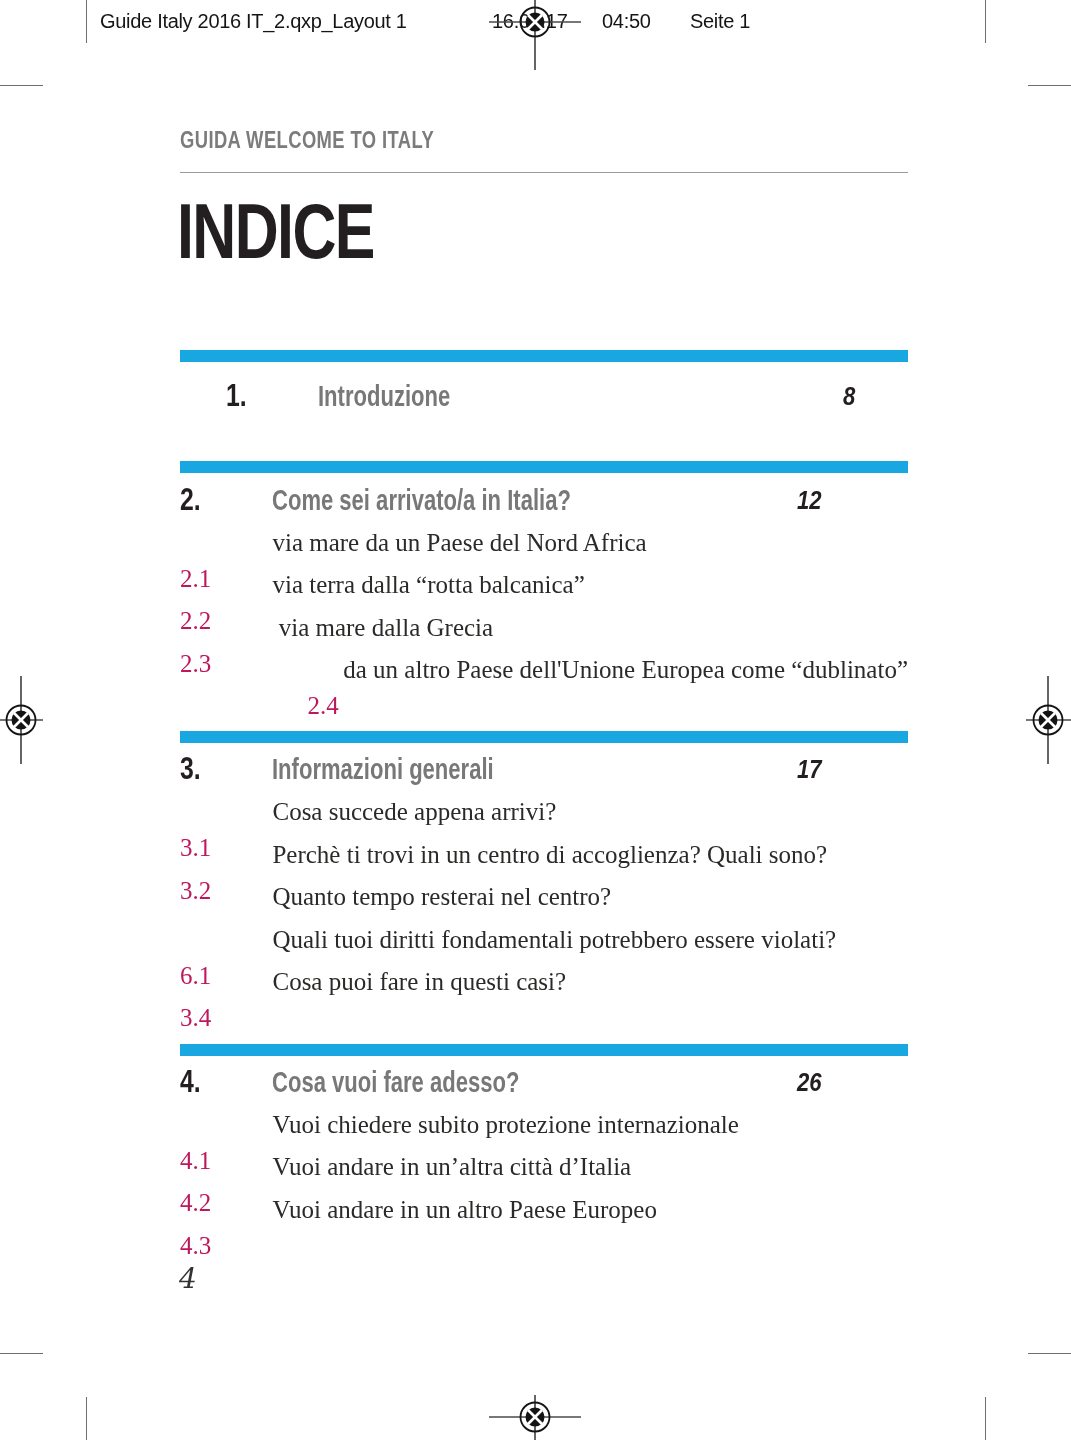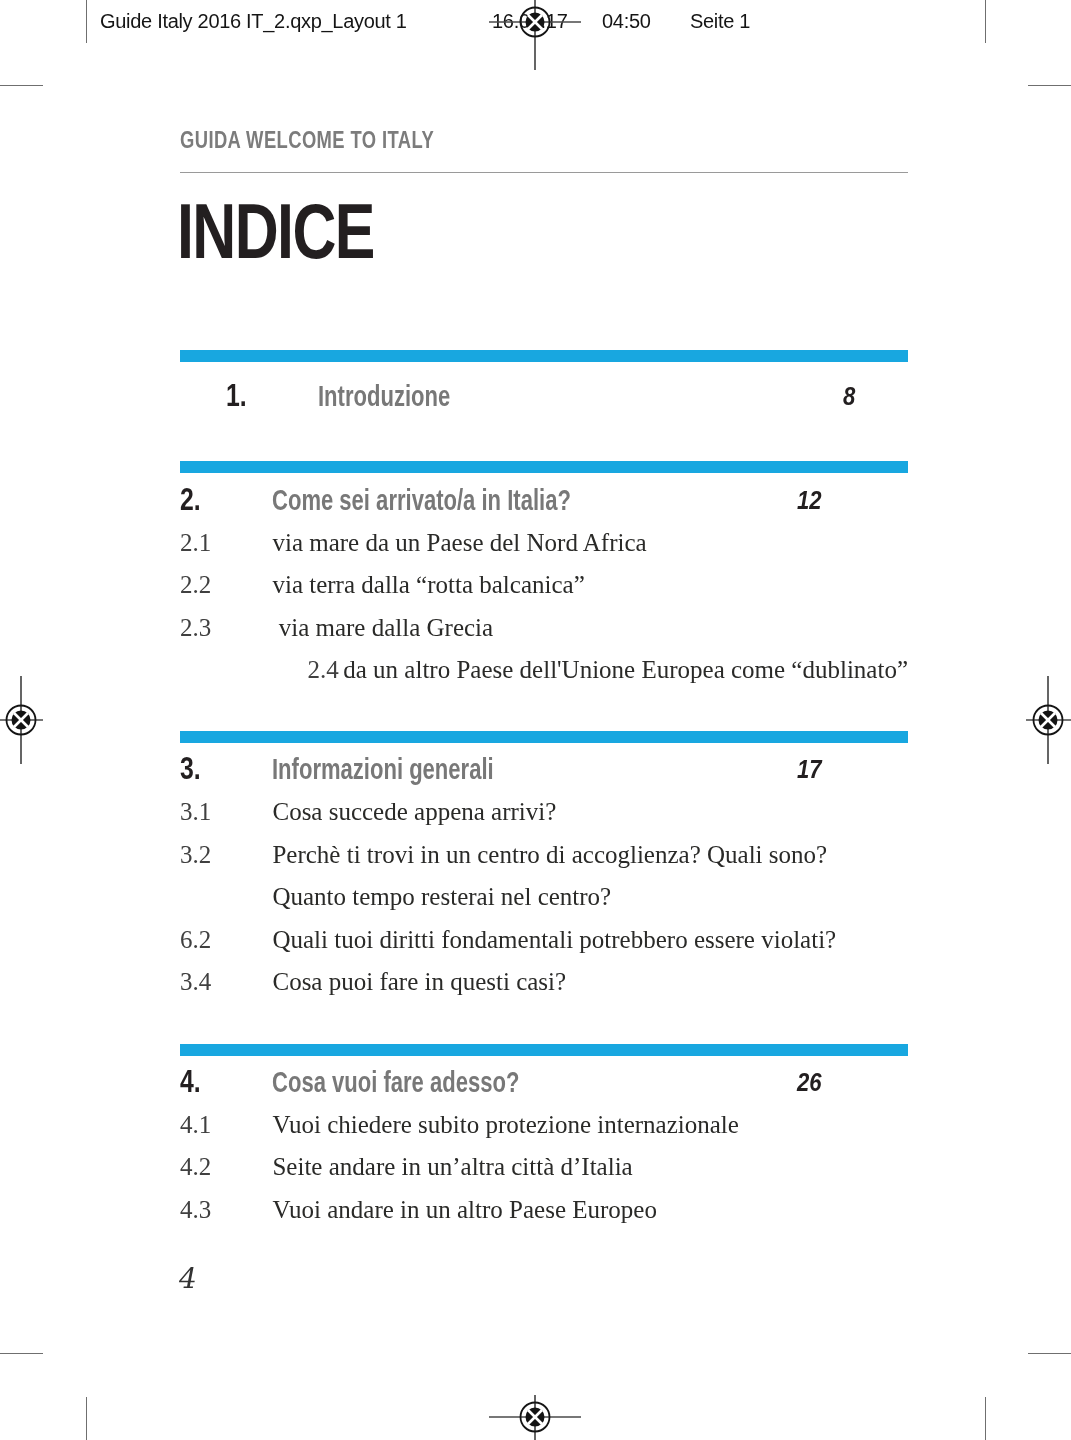--- a/index.html
+++ b/index.html
@@ -51,21 +51,21 @@
     transform:scaleX(0.76);transform-origin:left center;white-space:pre;
   }
   .sec-page{
     position:absolute;left:617px;top:0;width:70px;
     font-size:26px;font-weight:bold;font-style:italic;color:#231f20;
     transform:scaleX(0.85);transform-origin:left center;
   }
   .item{position:absolute;left:0;width:728px;height:34px;line-height:34px;}
   .item-num{
     display:inline-block;width:88px;vertical-align:top;
-    font-family:"Liberation Serif",serif;font-size:25px;color:#404040;white-space:pre;
+    font-family:"Liberation Serif",serif;font-size:25px;color:#be185d;white-space:pre;margin-top:36px;
   }
   .item-label{
     display:inline-block;vertical-align:top;
     font-family:"Liberation Serif",serif;font-size:25px;color:#2a2a28;white-space:pre;
   }
   .folio{
     position:absolute;left:179px;top:1262px;
     font-family:"DejaVu Serif",serif;font-style:italic;
     font-size:28px;color:#333333;
   }
@@ -168,41 +168,41 @@
   </div>
   <div class="item" style="top:488px;">
     <span class="item-num">3.2</span>
     <span class="item-label">Perchè ti trovi in un centro di accoglienza? Quali sono?</span>
   </div>
   <div class="item" style="top:530px;">
     <span class="item-num"></span>
     <span class="item-label">Quanto tempo resterai nel centro?</span>
   </div>
   <div class="item" style="top:573px;">
-    <span class="item-num">6.2</span>
+    <span class="item-num">6.1</span>
     <span class="item-label">Quali tuoi diritti fondamentali potrebbero essere violati?</span>
   </div>
   <div class="item" style="top:615px;">
     <span class="item-num">3.4</span>
     <span class="item-label">Cosa puoi fare in questi casi?</span>
   </div>
 
   <div class="bar" style="top:694px;"></div>
   <div class="sec-head" style="top:712px;">
     <span class="sec-num">4.</span>
     <span class="sec-title">Cosa vuoi fare adesso?</span>
     <span class="sec-page">26</span>
   </div>
   <div class="item" style="top:758px;">
     <span class="item-num">4.1</span>
     <span class="item-label">Vuoi chiedere subito protezione internazionale</span>
   </div>
   <div class="item" style="top:800px;">
     <span class="item-num">4.2</span>
-    <span class="item-label">Seite andare in un’altra città d’Italia</span>
+    <span class="item-label">Vuoi andare in un’altra città d’Italia</span>
   </div>
   <div class="item" style="top:843px;">
     <span class="item-num">4.3</span>
     <span class="item-label">Vuoi andare in un altro Paese Europeo</span>
   </div>
 
 </div>
 
 <div class="folio">4</div>
 

